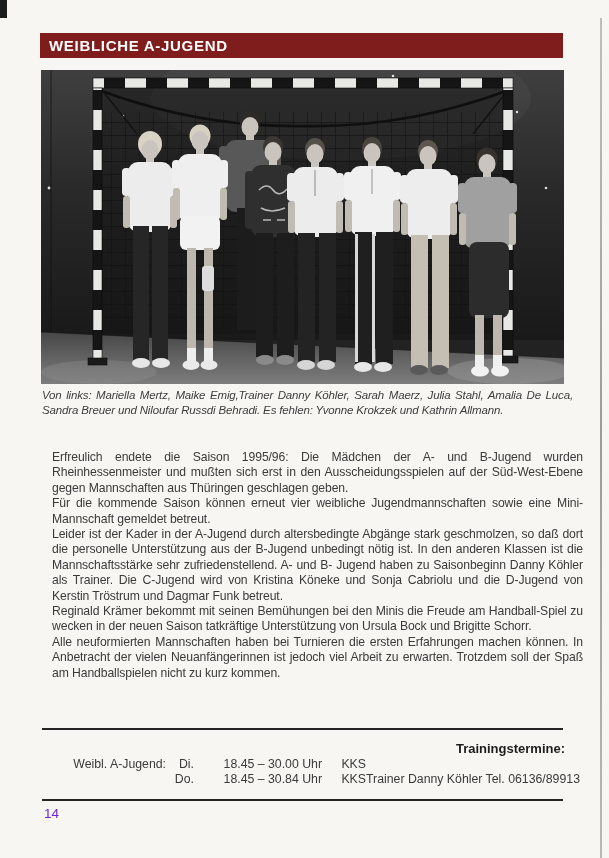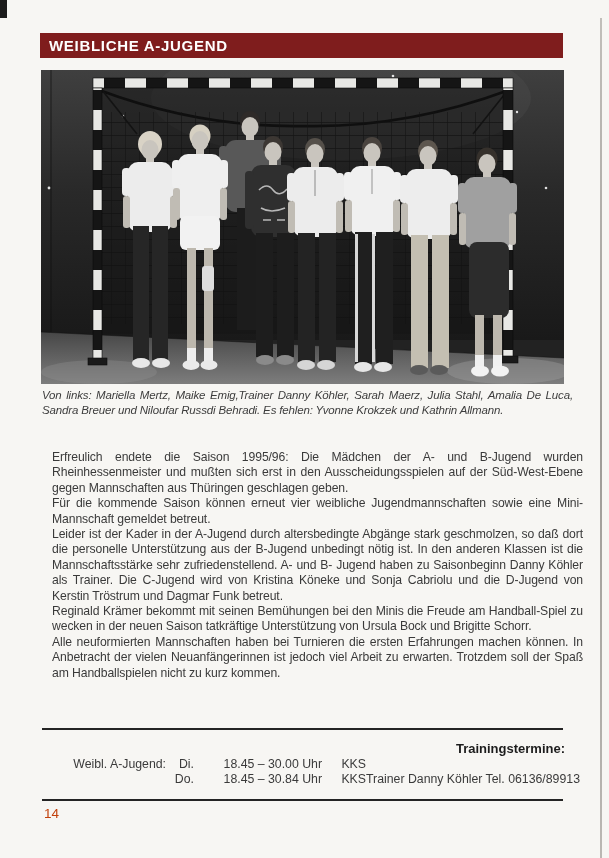--- a/index.html
+++ b/index.html
@@ -31,21 +31,21 @@
   
   .divider{position:absolute;left:42px;width:521px;height:2px;background:#242424;}
   .divider-1{top:728px;}
   .divider-2{top:799px;}
   
   .training{position:absolute;left:42px;top:741px;width:523px;font-size:12.3px;color:#3a3a3a;text-align:right;}
   .training-title{font-weight:bold;color:#1c1c1c;font-size:13px;line-height:16px;}
   .trow{display:grid;grid-template-columns:100px 28px 128px 44px auto;line-height:14.8px;margin-left:24px;}
   .trow span{white-space:nowrap;}
   
-  .page-num{position:absolute;left:44px;top:806px;font-size:13.5px;color:#c2410c;}
+  .page-num{position:absolute;left:44px;top:806px;font-size:13.5px;color:#6d28d9;}
 </style>
 </head>
 <body>
 
 <div class="page">
 
   <div class="print-mark"></div>
   <div class="edge-line"></div>
 
   <div class="header-bar">

